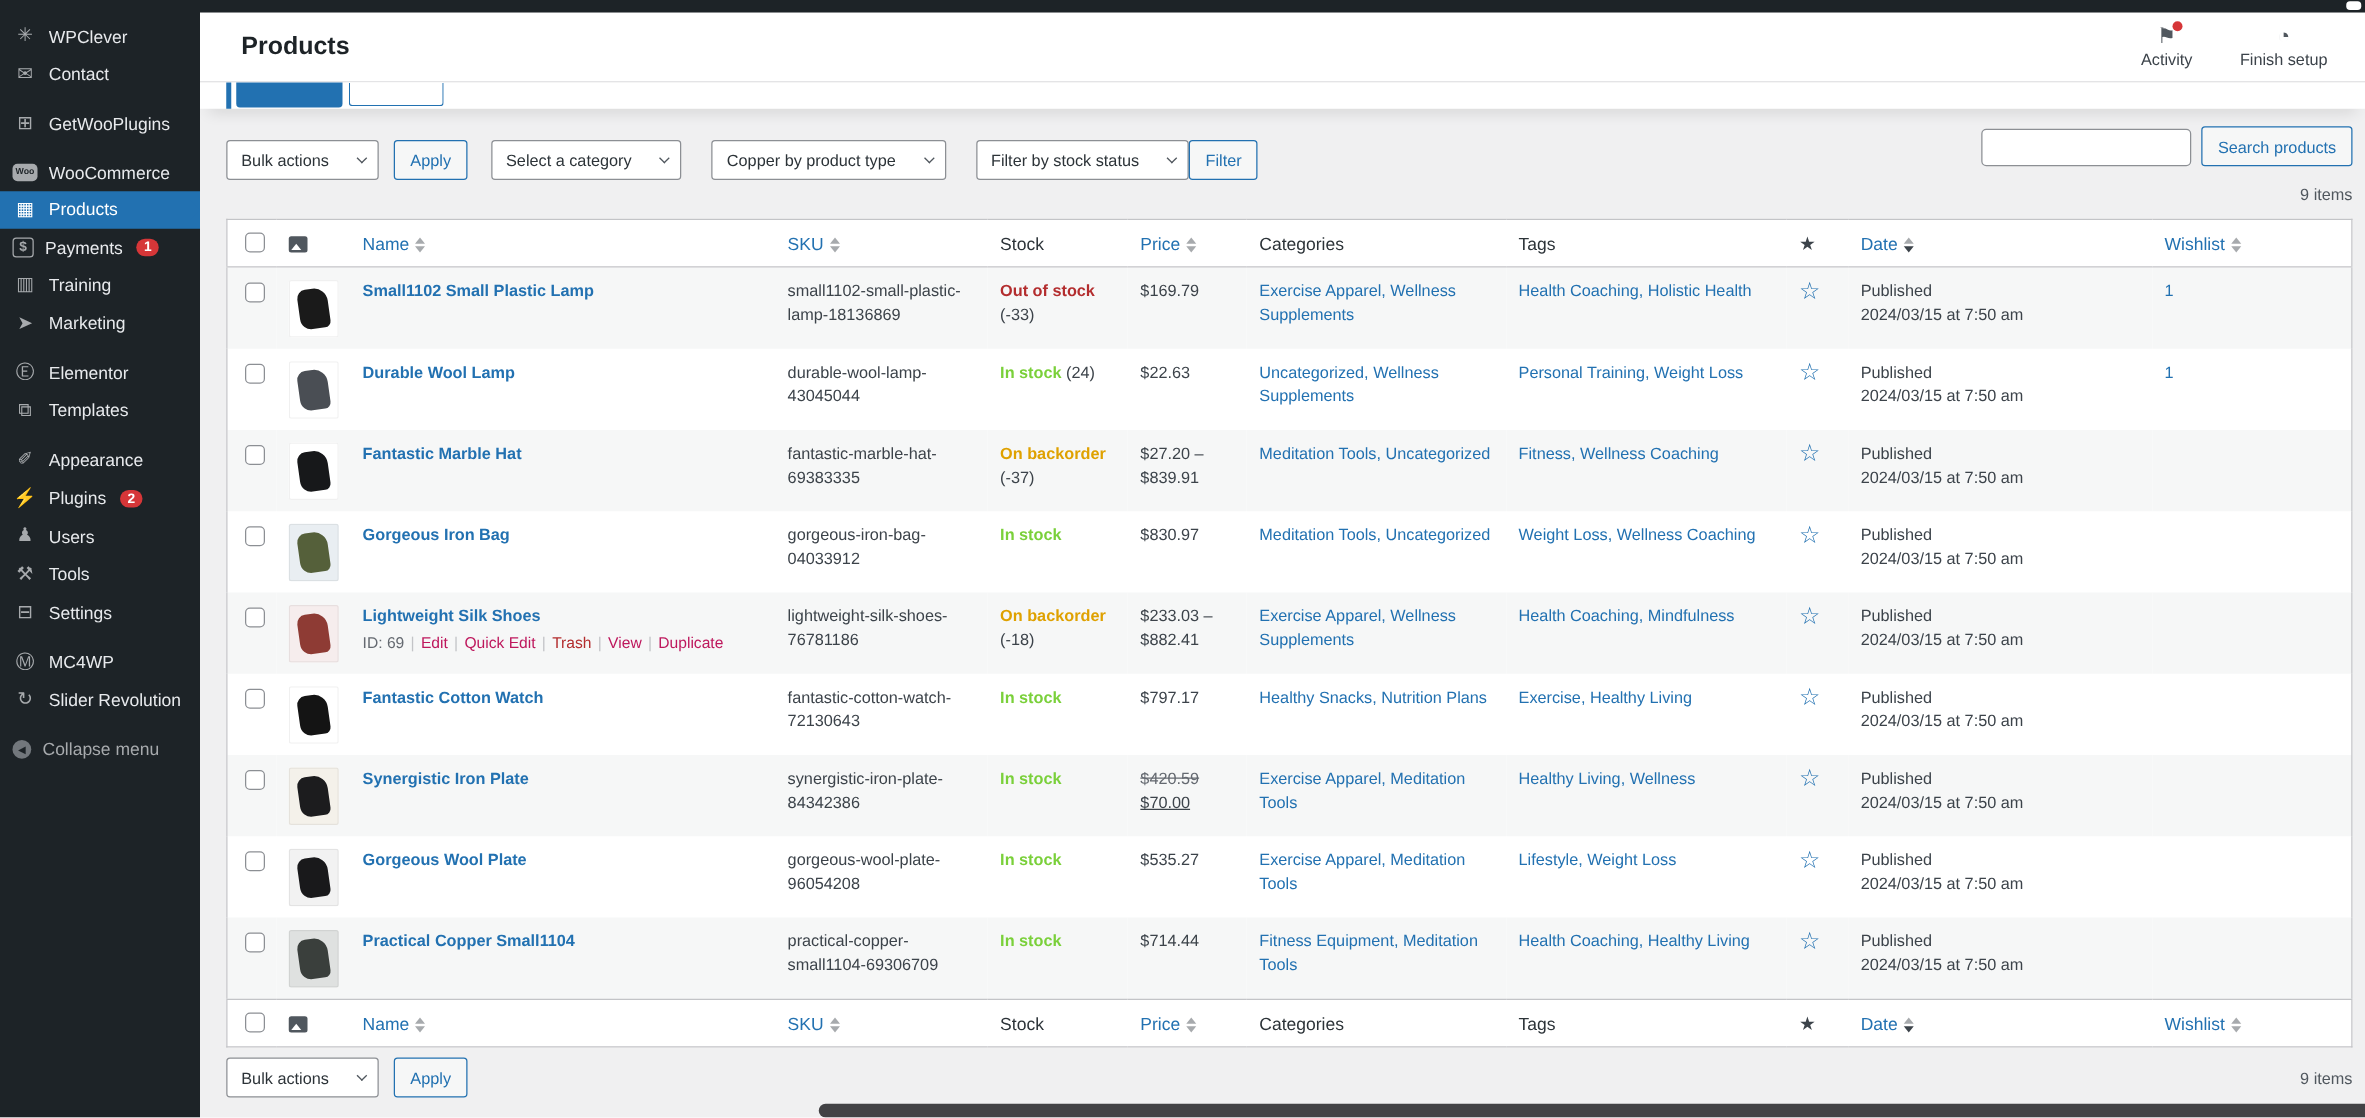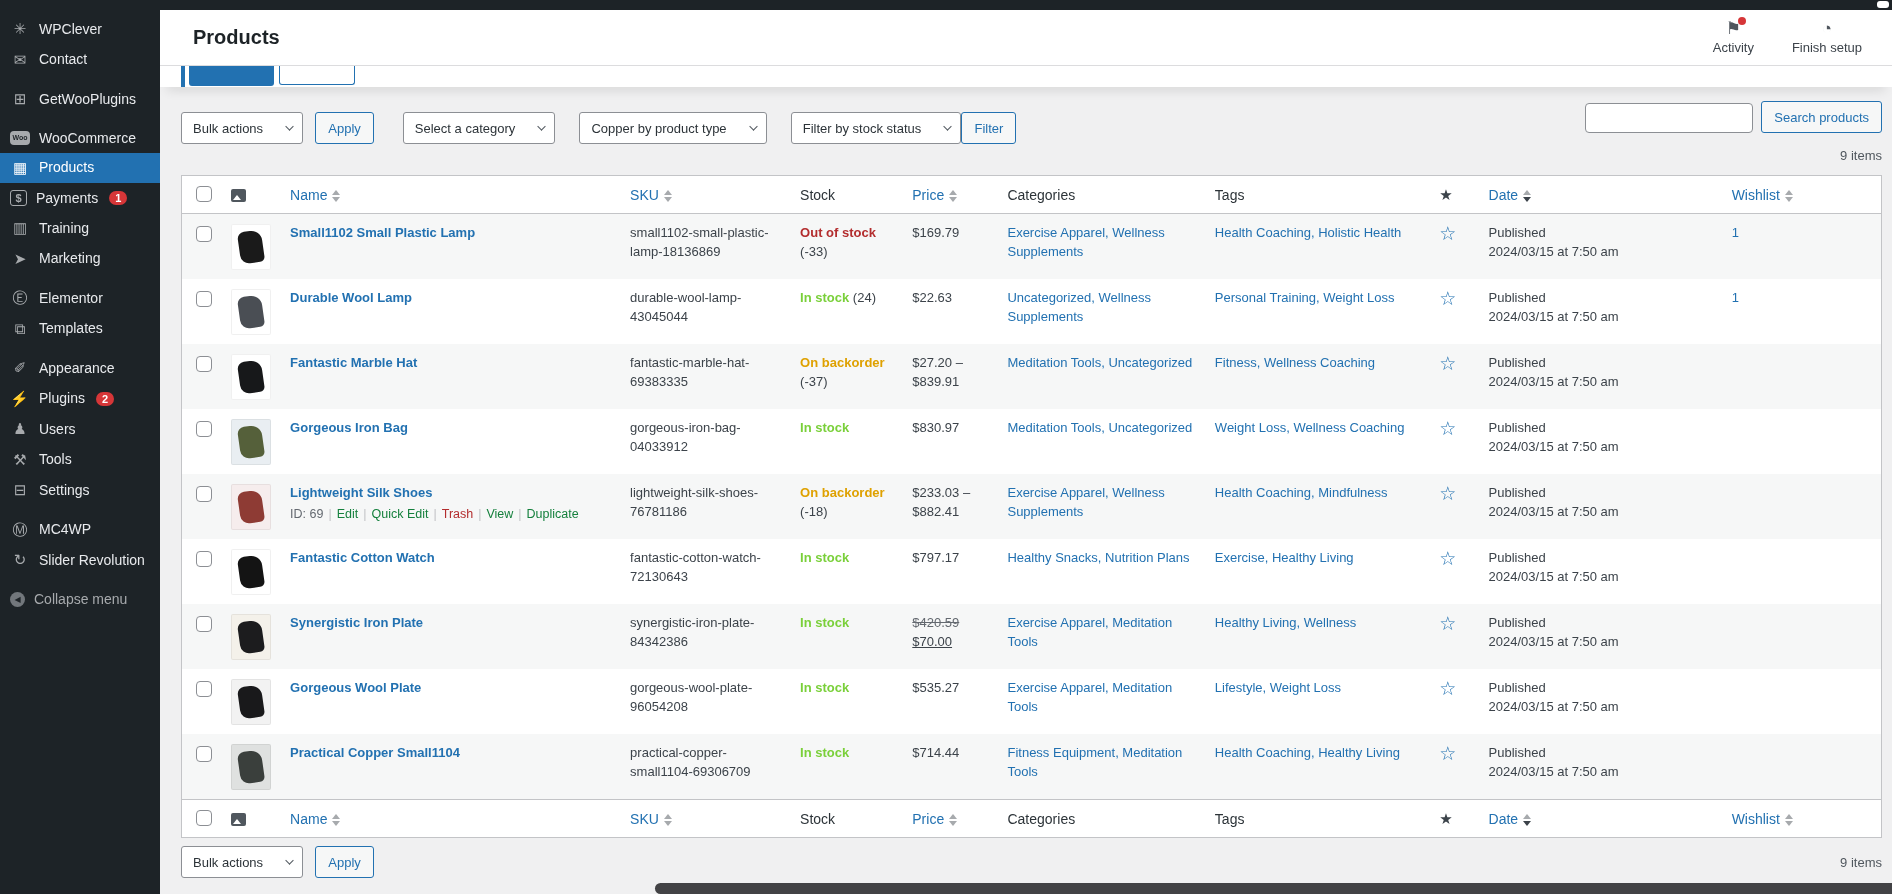--- a/index.html
+++ b/index.html
@@ -48,21 +48,21 @@
   .topflex{display:flex;justify-content:space-between;align-items:flex-start;}
   .views{margin-top:12px;font-size:13px;color:#646970;}
   .views .sep{color:#c3c4c7;margin:0 7px;}
   .view-all{font-weight:700;color:#1d2327;}
   .view-link{color:#2271b1;text-decoration:none;cursor:pointer;}
   .vcount{color:#646970;}
   .filters{margin-top:11px;display:flex;align-items:center;}
   .fselect{height:32px;display:inline-flex;align-items:center;padding:0 11px;background:#fff;border:1px solid #8c8f94;border-radius:3px;font-size:13px;color:#2c3338;cursor:pointer;box-sizing:border-box;}
   .chev{margin-left:22px;border:solid #50575e;border-width:0 1.6px 1.6px 0;padding:2.6px;transform:rotate(45deg) translateY(-2px);}
   .btn{height:32px;padding:0 12px;background:#f6f7f7;border:1px solid #2271b1;border-radius:3px;color:#2271b1;font-size:13px;display:inline-flex;align-items:center;cursor:pointer;box-sizing:border-box;}
-  .ml12{margin-left:12px;} .ml19{margin-left:29px;} .ml24{margin-left:24px;} .ml17{}
+  .ml12{margin-left:12px;} .ml19{margin-left:19px;} .ml24{margin-left:24px;} .ml17{}
   .searchcol{display:flex;flex-direction:column;align-items:flex-end;}
   .searchrow{display:flex;gap:8px;align-items:flex-end;}
   .searchinput{width:168px;height:30px;border:1px solid #8c8f94;border-radius:4px;background:#fff;padding:0 8px;font-size:13px;box-sizing:border-box;font-family:"Liberation Sans",sans-serif;}
   .itemscount{margin-top:15px;font-size:13px;color:#50575e;}
 
   
   table.list{width:100%;margin-top:12px;border:1px solid #c3c4c7;background:#fff;border-collapse:collapse;font-size:13px;color:#3c434a;table-layout:fixed;}
   thead tr{border-bottom:1px solid #c3c4c7;}
   tfoot tr{border-top:1px solid #c3c4c7;}
   th{text-align:left;font-weight:400;font-size:14px;color:#2c3338;padding:8px 10px;vertical-align:middle;}
@@ -84,21 +84,21 @@
   .sstat{font-weight:700;}
   .sstat[data-status="instock"]{color:#7ad03a;}
   .sstat[data-status="outofstock"]{color:#b32d2e;}
   .sstat[data-status="onbackorder"]{color:#dfa100;}
   .scnt{color:#3c434a;}
   del{color:#646970;}
   .newprice{text-decoration:underline;color:#3c434a;}
   .rowstar{font-size:19px;color:#2271b1;line-height:1;cursor:pointer;}
   .hstar{font-size:15px;color:#3c434a;}
   .rowactions{margin-top:2px;font-size:12.5px;color:#646970;}
-  .rowactions a{color:#15803d;text-decoration:none;cursor:pointer;}
+  .rowactions a{color:#be185d;text-decoration:none;cursor:pointer;}
   .rowactions a.trash{color:#b32d2e;}
   .rowactions > :not(:last-child)::after{content:"|";color:#c3c4c7;margin:0 5px;}
   .tablenav{display:flex;justify-content:space-between;align-items:center;margin-top:8px;}
   .tn-left{display:flex;gap:12px;align-items:center;}
 
   .dock-band{position:absolute;bottom:0;left:655px;right:0;height:11px;background:#424245;border-radius:9px 0 0 9px;z-index:70;}
 </style>
 </head>
 <body>
 

